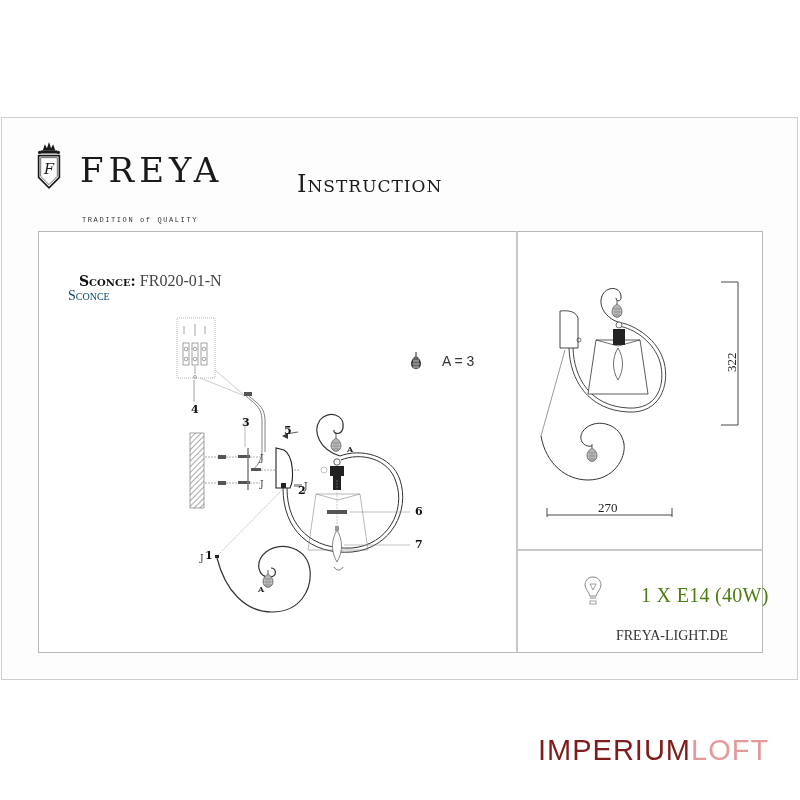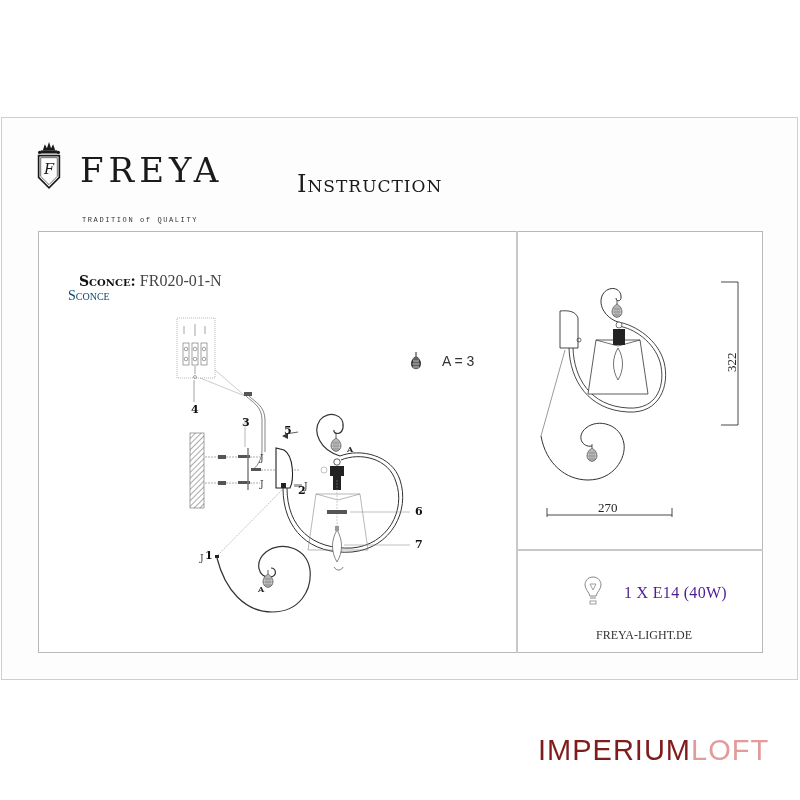--- a/index.html
+++ b/index.html
@@ -20,22 +20,22 @@
   .model-type { position: absolute; left: 68px; top: 288px; font-family: "Liberation Serif", serif; font-variant: small-caps; font-size: 14px; color: #0c4a6e; }
 
   .legend-a { position: absolute; left: 410px; top: 352px; display: flex; align-items: center; gap: 20px; font-family: "Liberation Sans", sans-serif; font-size: 14px; color: #333; }
 
   .diagram-svg { position: absolute; left: 0; top: 0; width: 800px; height: 800px; pointer-events: none; }
   .part-label { position: absolute; font-family: "DejaVu Serif", serif; font-weight: bold; font-size: 11px; color: #111; }
 
   .dim-label { position: absolute; font-family: "Liberation Serif", serif; font-size: 13px; color: #222; }
   .dim-vertical { transform: rotate(-90deg); transform-origin: left top; }
 
-  .bulb-spec { position: absolute; left: 624px; top: 584px; font-family: "Liberation Serif", serif; font-size: 16px; color: #4c1d95; letter-spacing: 0.3px; }
-  .website { position: absolute; left: 596px; top: 628px; font-family: "Liberation Serif", serif; font-size: 12px; color: #333; }
+  .bulb-spec { position: absolute; left: 641px; top: 584px; font-family: "Liberation Serif", serif; font-size: 20px; color: #4d7c0f; letter-spacing: 0.3px; }
+  .website { position: absolute; left: 616px; top: 628px; font-family: "Liberation Serif", serif; font-size: 14px; color: #333; }
 
   .watermark { position: absolute; left: 538px; top: 734px; font-family: "Liberation Sans", sans-serif; font-size: 29px; letter-spacing: 1px; font-weight: normal; }
   .wm-a { color: #7f1d1d; }
   .wm-b { color: #e39a9a; }
 </style>
 </head>
 <body>
 
 <div class="outer-frame"></div>
 <div class="inner-frame"></div>

